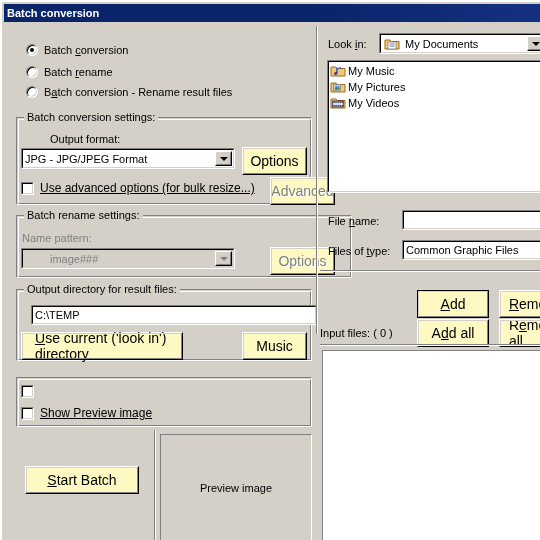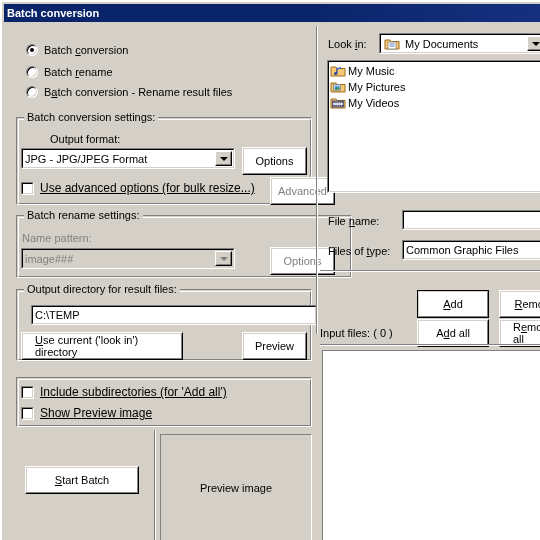--- a/index.html
+++ b/index.html
@@ -58,25 +58,25 @@
     background: #d4d0c8;
     padding: 0 3px;
     font-size: 11px;
     color: #000;
     z-index: 3;
     white-space: nowrap;
   }
 
   .btn {
     position: absolute;
-    background: #ffffff;
+    background: #fef9c3;
     border: 1px solid #ffffff;
     border-right-color: #000000;
     border-bottom-color: #000000;
-    font-size: 11px;
+    font-size: 14px;
     color: #000;
     display: flex;
     align-items: center;
     justify-content: center;
     padding: 13px;
     cursor: default;
     font-family: "Liberation Sans", sans-serif;
   }
   .btn::before {
     content: "";
@@ -109,21 +109,21 @@
   .field::before {
     content: "";
     position: absolute;
     left: 0; top: 0; right: 0; bottom: 0;
     border: 1px solid #000000;
     border-right-color: #d4d0c8;
     border-bottom-color: #d4d0c8;
     pointer-events: none;
   }
   .field .val { padding-left: 3px; position: relative; z-index: 2; white-space: nowrap; }
-  .field.disabled { background: #d4d0c8; }
+  .field.disabled { background: #d4d0c8; padding-left: 25px; }
   .field.disabled .val { color: #808080; }
 
   .combo-arrow {
     position: absolute;
     right: 2px; top: 2px;
     width: 17px; bottom: 2px;
     background: #d4d0c8;
     border: 1px solid #ffffff;
     border-right-color: #000000;
     border-bottom-color: #000000;
@@ -341,27 +341,26 @@
   </div>
 
   <div class="field" style="left:19px; top:303px; width:286px; height:20px;margin-left:10px;">
     <span class="val">C:\TEMP</span>
   </div>
 
   <div class="btn" style="left:19px; top:330px; width:162px; height:22px;">
       <span><u>U</u>se current ('look in') directory</span>
     </div>
 
-  <div class="btn" style="left:240px; top:330px; width:65px; height:22px;">Preview</div>
+  <div class="btn" style="left:240px; top:330px; width:65px; height:22px;">Music</div>
 
   <div class="groupbox" style="left:14px; top:375px; width:296px; height:50px;"></div>
 
   <div class="check-row" style="left:19px; top:383px;">
     <span class="cbox"></span>
-    <span>Include su<u>b</u>directories (for 'Add all')</span>
   </div>
   <div class="check-row" style="left:19px; top:404px;">
     <span class="cbox"></span>
     <span>Show <u>P</u>review image</span>
   </div>
 
   <div class="btn" style="left:23px; top:464px; width:114px; height:26px;">
       <span><u>S</u>tart Batch</span>
     </div>
 

